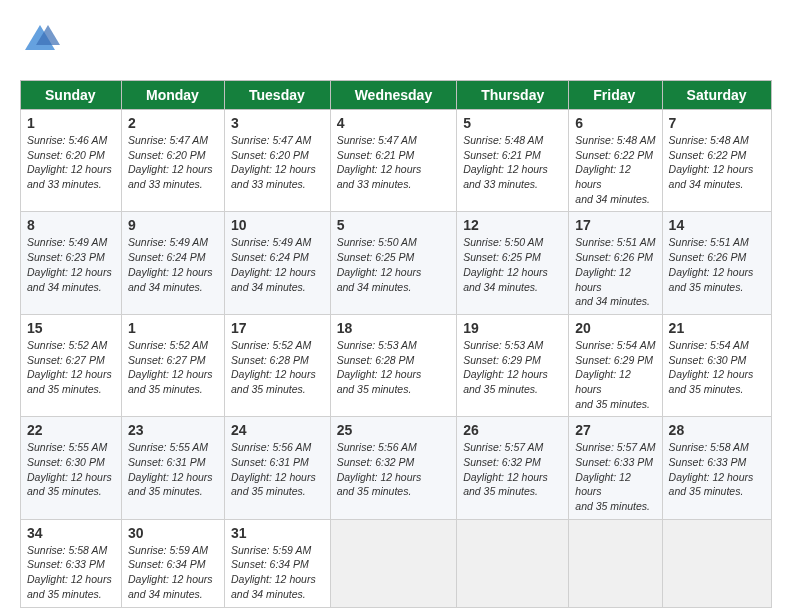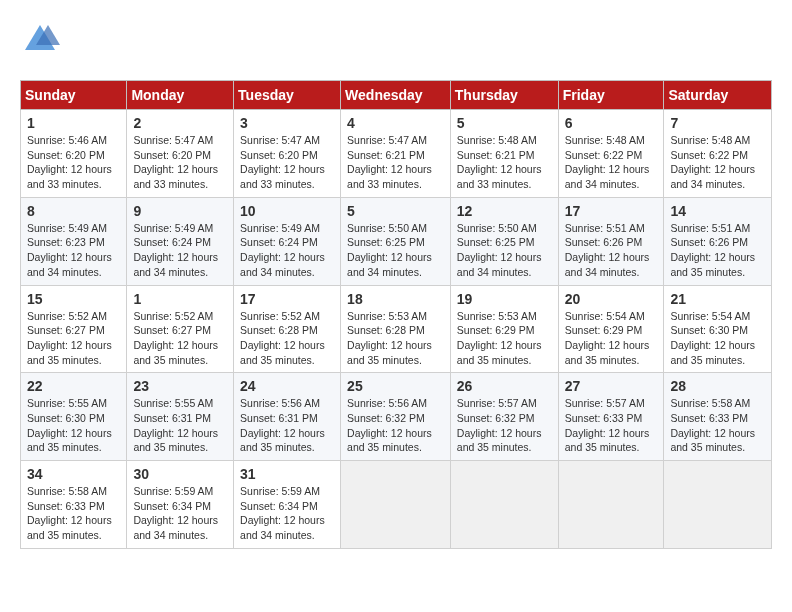--- a/index.html
+++ b/index.html
@@ -48,24 +48,24 @@
     }
     .location {
       font-size: 16px;
       color: #555;
     }
     .calendar {
       width: 100%;
       border-collapse: collapse;
     }
     .calendar th {
-      background-color: #b91c1c;
+      background-color: #15803d;
       color: white;
       text-align: left;
-      padding: 6px 4px;
+      padding: 6px 24px;
       font-size: 14px;
       font-weight: bold;
       border: 1px solid #c0c0c0;
     }
     .calendar td {
       vertical-align: top;
       padding: 5px 6px;
       border: 1px solid #d0d0d0;
       font-size: 11px;
       color: #333;
@@ -81,20 +81,21 @@
     .day-number {
       font-size: 14px;
       font-weight: bold;
       display: block;
       margin-bottom: 2px;
     }
     .day-info {
       font-size: 10.5px;
       line-height: 1.4;
       color: #333;
+      font-style: italic;
     }
     .empty-cell {
       background: #f0f0f0 !important;
     }
   </style>
 </head>
 <body>
 
 <div class="header">
   <div class="logo">

